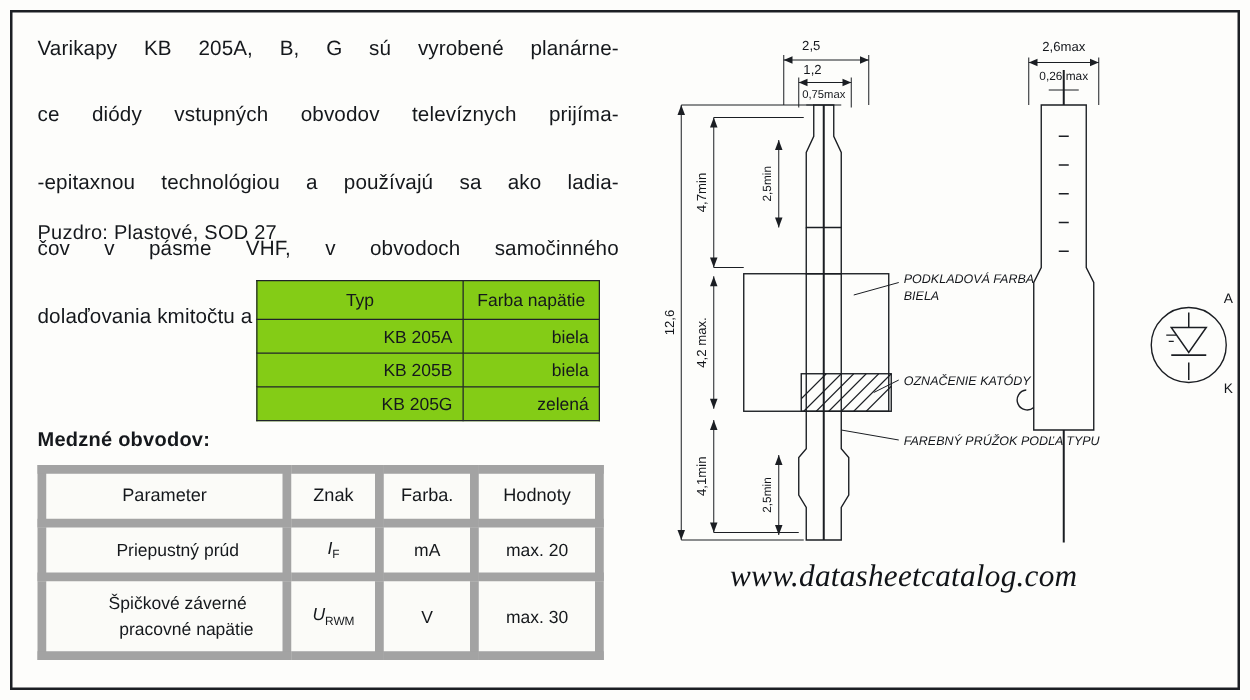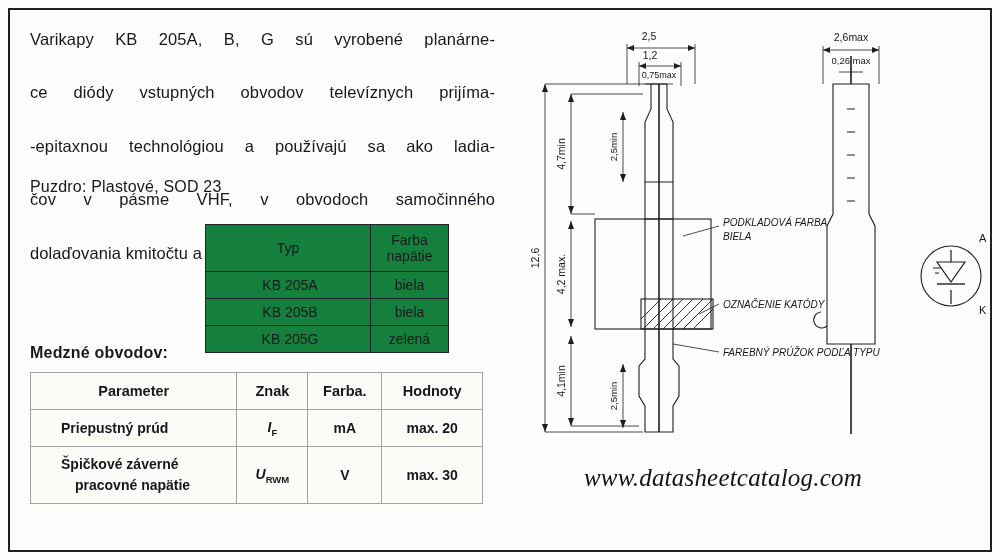--- a/index.html
+++ b/index.html
@@ -56,30 +56,30 @@
     font-size: 16px;
     font-weight: 500;
     letter-spacing: .2px;
   }
 
   
   .type-table {
     position: absolute;
     left: 205px;
     top: 224px;
-    width: 244px;
+    width: 275px;
     border-collapse: collapse;
     font-size: 14px;
-    background: #15803d;
+    background: #84cc16;
   }
   .type-table td, .type-table th {
     border: 1px solid #20242a;
     padding: 5px 8px;
     font-weight: normal;
-    text-align: center;
+    text-align: right;
   }
   .type-table thead th {
     text-align: center;
     padding: 7px 8px;
   }
   .type-table thead th.c1 { width: 148px; }
   .type-table tbody td.c1 { padding-left: 12px; }
 
   
   .medzne-title {
@@ -93,33 +93,33 @@
   .param-table {
     position: absolute;
     left: 30px;
     top: 372px;
     width: 453px;
     border-collapse: collapse;
     font-size: 14px;
     background: #fbfbf8;
   }
   .param-table th, .param-table td {
-    border: 1px solid #a3a3a3;
-    font-weight: bold;
+    border: 7px solid #a3a3a3;
+    font-weight: normal;
   }
   .param-table thead th {
     text-align: center;
     padding: 10px 4px;
     font-size: 14.5px;
   }
   .param-table tbody td {
     padding: 7px 9px;
     height: 22px;
   }
-  .param-table tbody td.p-name { text-align: left; padding-left: 30px; }
+  .param-table tbody td.p-name { text-align: center; padding-left: 30px; }
   .param-table tbody td.p-sym,
   .param-table tbody td.p-unit,
   .param-table tbody td.p-val { text-align: center; }
   .col-name { width: 218px; }
   .col-sym  { width: 66px; }
   .col-unit { width: 70px; }
   .col-val  { width: 99px; }
   .ital { font-style: italic; }
   .sub { font-size: 9.5px; vertical-align: sub; font-style: normal; }
   .twoline { line-height: 1.5; }
@@ -131,42 +131,42 @@
     left: 523px;
     top: 14px;
     width: 492px;
     height: 440px;
   }
   .drawing svg { display: block; }
 
   .watermark {
     position: absolute;
     left: 584px;
-    top: 464px;
+    top: 448px;
     font-size: 25px;
     font-style: italic;
     font-family: "Liberation Serif", serif;
     color: #111418;
     letter-spacing: .2px;
   }
 </style>
 </head>
 <body>
 
 <div id="page">
 
   <div class="intro">
     <span class="ln">Varikapy KB 205A, B, G sú vyrobené planárne-</span>
     <span class="ln">ce diódy vstupných obvodov televíznych prijíma-</span>
     <span class="ln">-epitaxnou technológiou a používajú sa ako ladia-</span>
     <span class="ln">čov v pásme VHF, v obvodoch samočinného</span>
     <span class="ln last">dolaďovania kmitočtu a pod.</span>
   </div>
 
-  <div class="package-line">Puzdro: Plastové, SOD 23</div>
+  <div class="package-line">Puzdro: Plastové, SOD 27</div>
 
   <table class="type-table">
     <thead>
       <tr>
         <th class="c1">Typ</th>
         <th>Farba napätie</th>
       </tr>
     </thead>
     <tbody>
       <tr>

